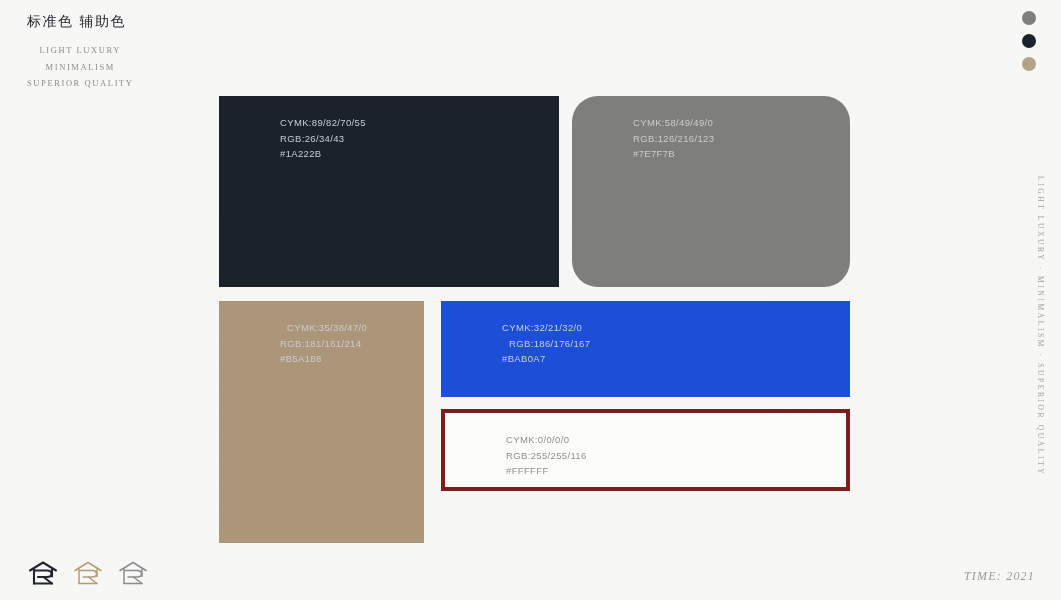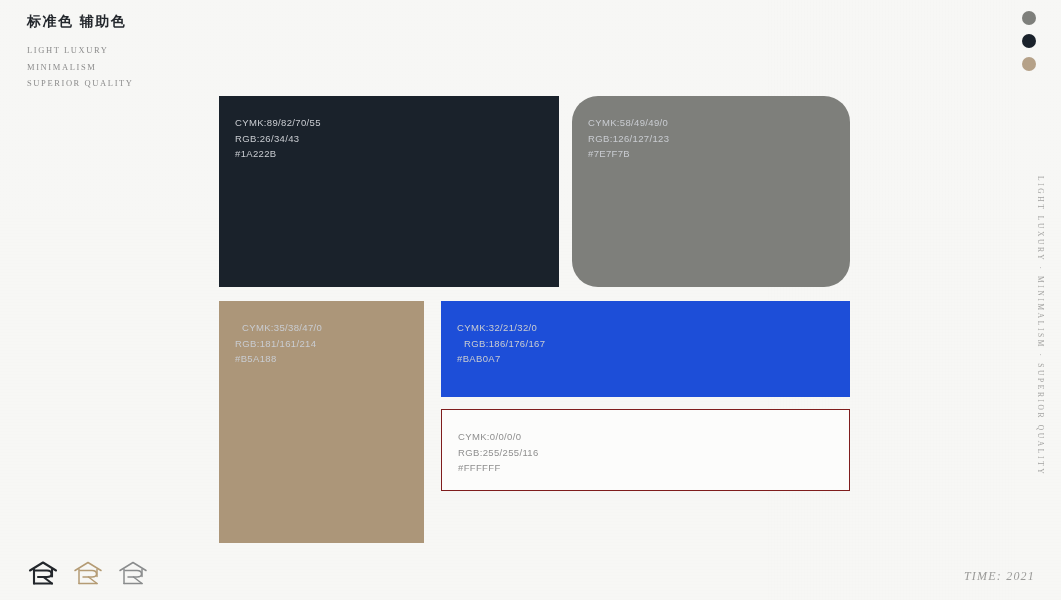--- a/index.html
+++ b/index.html
@@ -27,36 +27,37 @@
     z-index:0;
   }
 
   
   .header{
     position:absolute; left:27px; top:13px; z-index:3;
   }
   .title{
     font-family:"DejaVu Sans", sans-serif;
     font-size:14px;
-    font-weight:bold;
+    font-weight:normal;
     color:#23272c;
     letter-spacing:1.5px;
     line-height:1.2;
     white-space:nowrap;
   }
   .subtitles{
     margin-top:12px;
   }
   .subtitle{
     font-family:"Liberation Serif", serif;
     font-size:8.5px;
     color:#8c8c8c;
     letter-spacing:1.6px;
     line-height:16.8px;
     white-space:nowrap;
+    text-align:center;
   }
 
   
   .dots{
     position:absolute; right:25px; top:11px; z-index:3;
     display:flex; flex-direction:column; gap:9px; align-items:center;
   }
   .dot{ width:14px; height:14px; border-radius:50%; }
 
   
@@ -78,27 +79,27 @@
     z-index:2;
   }
   .swatch .labels{
     position:absolute;
     left:16px; top:19px;
     font-size:9.5px;
     line-height:15.5px;
     letter-spacing:.35px;
     white-space:nowrap;
   }
-  .labels div{ font-family:"Liberation Sans", sans-serif; }
+  .labels div{ font-family:"Liberation Sans", sans-serif;margin-left:45px; }
 
   .sw-dark   { left:219px; top:96px;  width:340px; height:191px; background:#1a222b; }
   .sw-gray   { left:572px; top:96px;  width:278px; height:191px; background:#7e7f7b;border-radius:26px; }
   .sw-tan    { left:219px; top:301px; width:205px; height:242px; background:#ac9679; }
   .sw-taupe  { left:441px; top:301px; width:409px; height:96px;  background:#1d4ed8; }
-  .sw-white  { left:441px; top:409px; width:409px; height:82px;  background:#fcfcfb; border:1px solid #7f1d1d; }
+  .sw-white  { left:441px; top:409px; width:409px; height:82px;  background:#fcfcfb; border:4px solid #7f1d1d; }
 
   .lbl-light  { color:#c9ccd1; }
   .lbl-onwhite{ color:#8e8e8e; }
   .indent     { padding-left:7px; }
 
   
   .logos{
     position:absolute; left:27px; bottom:12px; z-index:3;
     display:flex; gap:13px; align-items:flex-end;
   }
@@ -140,21 +141,21 @@
   <div class="labels lbl-light">
     <div>CYMK:89/82/70/55</div>
     <div>RGB:26/34/43</div>
     <div>#1A222B</div>
   </div>
 </div>
 
 <div class="swatch sw-gray">
   <div class="labels lbl-light">
     <div>CYMK:58/49/49/0</div>
-    <div>RGB:126/127/123</div>
+    <div>RGB:126/216/123</div>
     <div>#7E7F7B</div>
   </div>
 </div>
 
 <div class="swatch sw-tan">
   <div class="labels lbl-light">
     <div class="indent">CYMK:35/38/47/0</div>
     <div>RGB:181/161/214</div>
     <div>#B5A188</div>
   </div>

